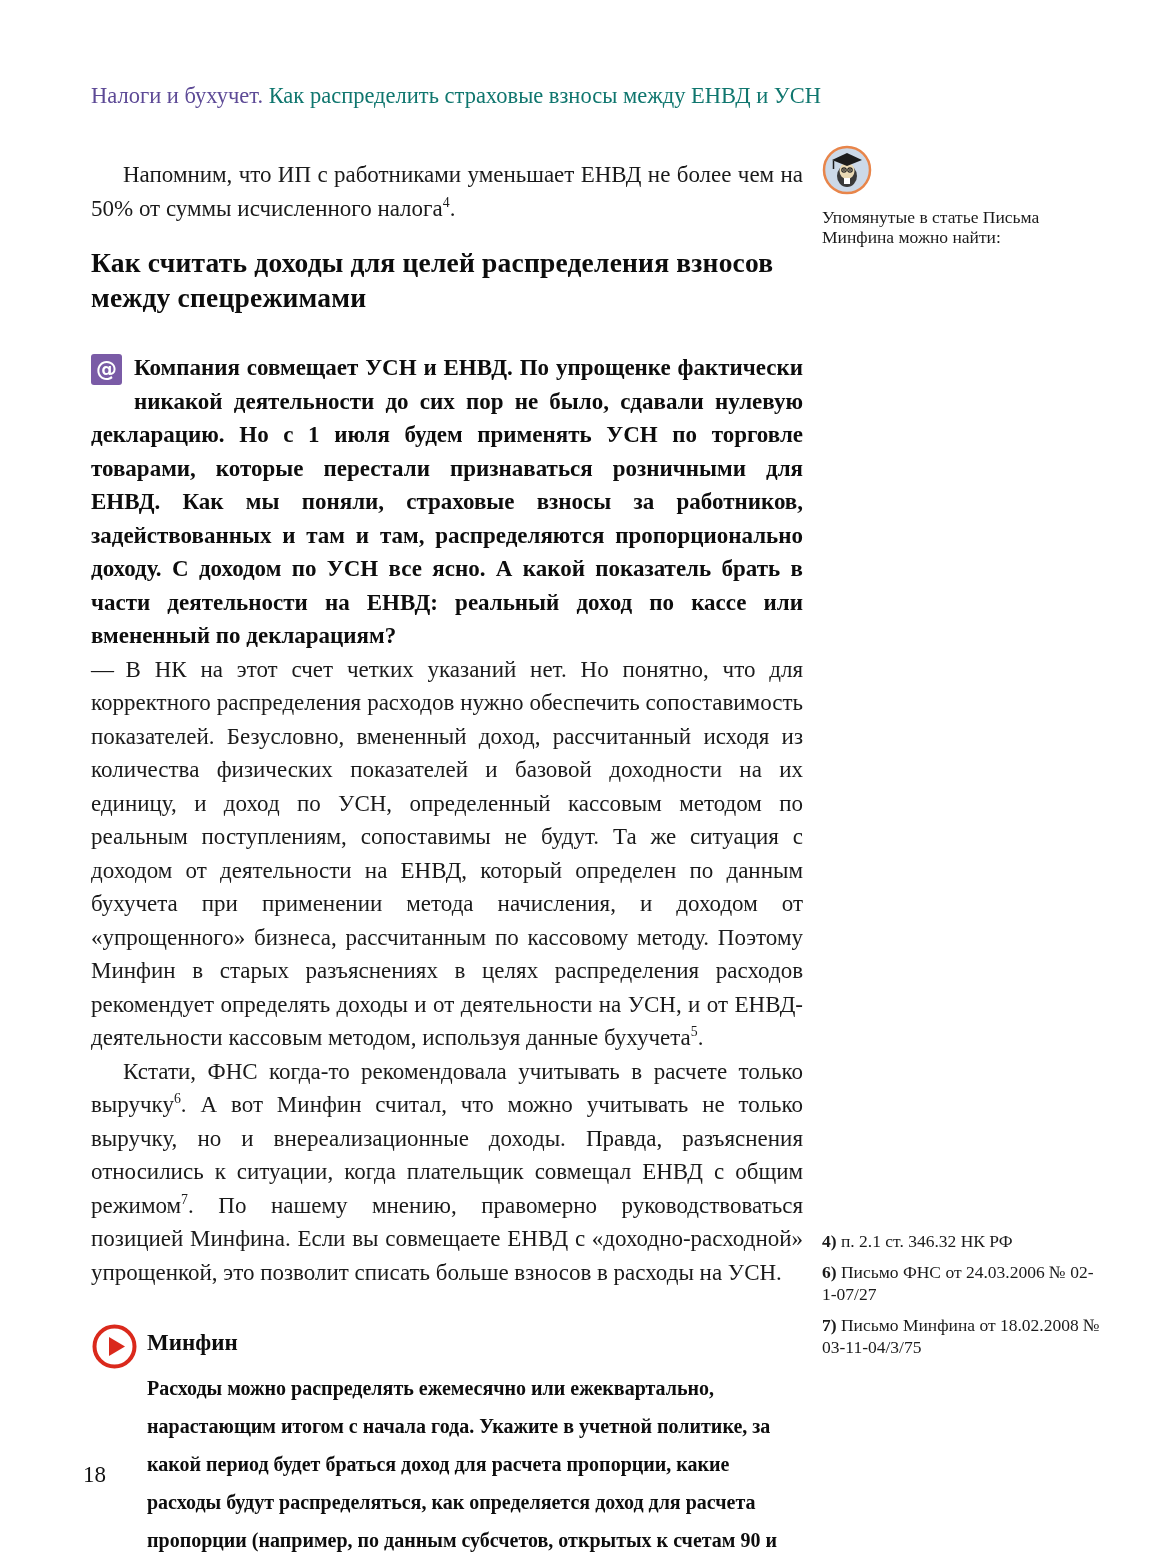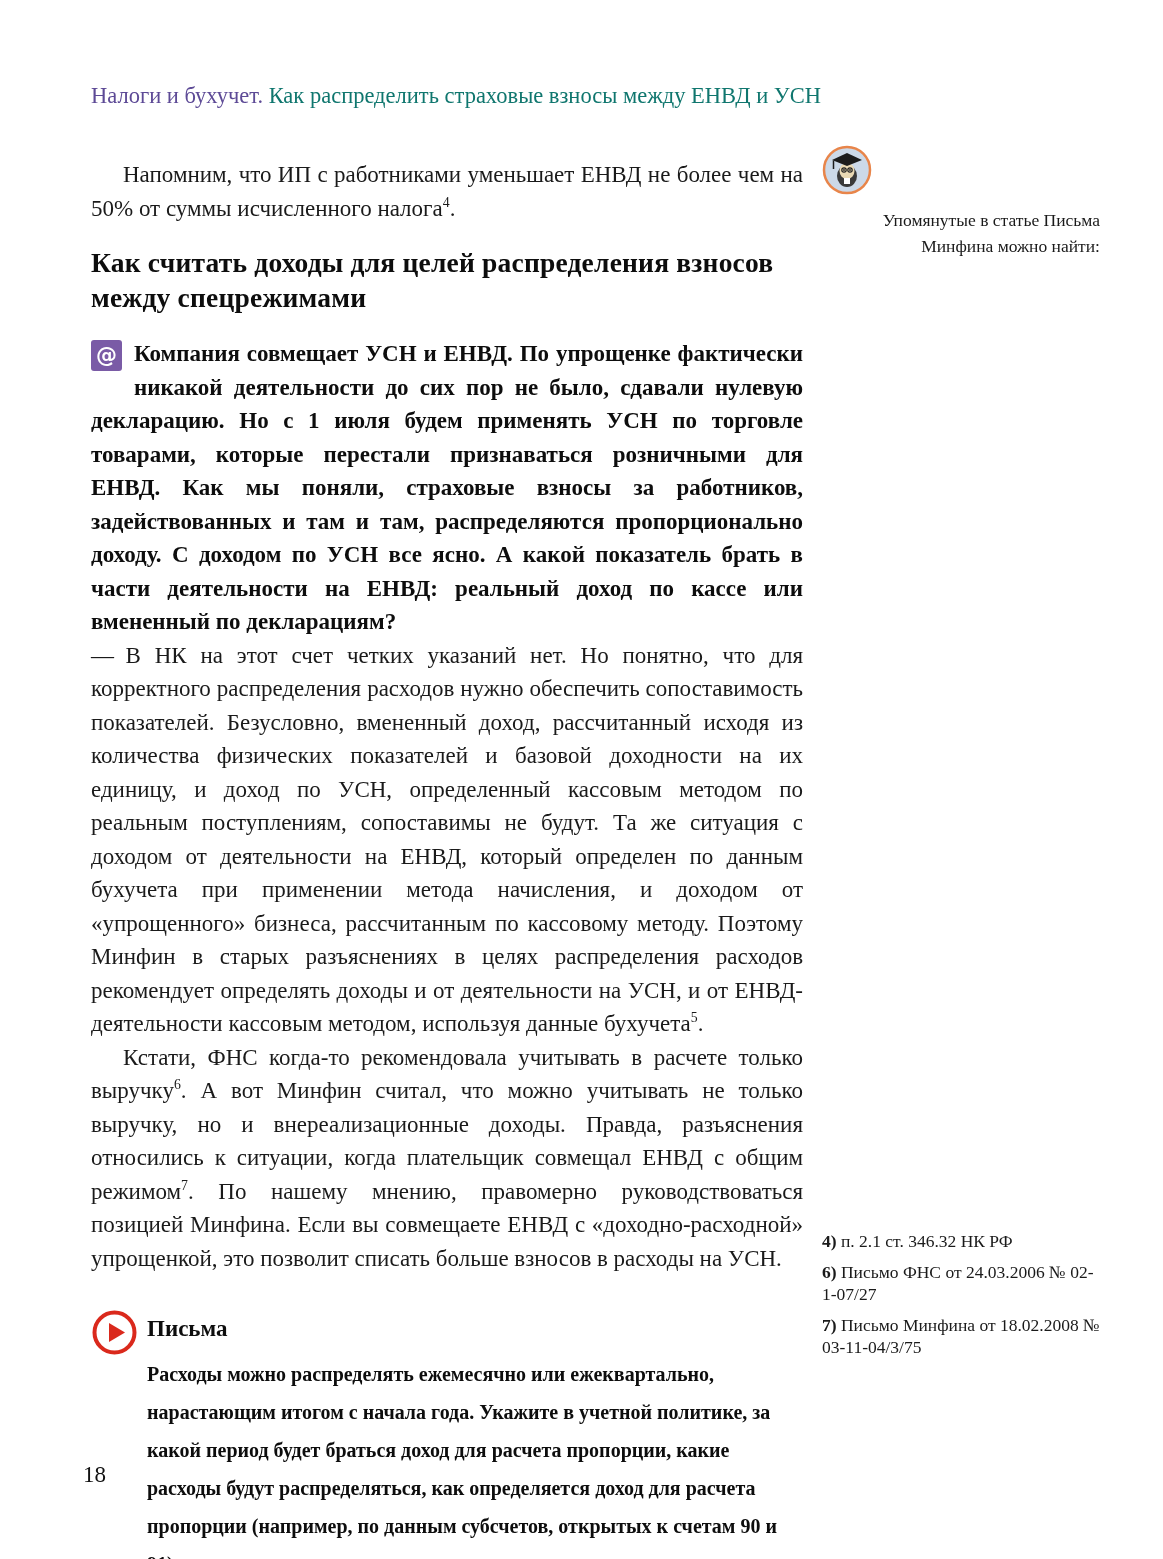--- a/index.html
+++ b/index.html
@@ -24,21 +24,21 @@
 
   .body-p {
     font-size:23px; line-height:33.5px; text-align:justify;
     color:#1a1a1a;
   }
   .indent { text-indent:32px; }
   sup { font-size:0.6em; line-height:0; vertical-align:super; }
 
   h2.section {
     font-size:27.5px; line-height:35px; font-weight:bold; color:#0d0d0d;
-    margin:20px 0 22px 0; letter-spacing:0.2px;
+    margin:20px 0 36px 0; letter-spacing:0.2px;
   }
 
   .question {
     font-weight:bold; font-size:23px; line-height:33.5px;
     text-align:justify; color:#0d0d0d;
   }
   .at-icon {
     float:left; width:31px; height:31px; margin:3px 12px 0 0;
     background:#7a5ba6; color:#ffffff; border-radius:3px;
     font-size:21px; line-height:30px; text-align:center; font-weight:bold;
@@ -54,21 +54,21 @@
     margin:6px 0 12px 0;
   }
   .advice-body {
     font-weight:bold; font-size:20px; line-height:38px; color:#0d0d0d;
     text-align:left; max-width:648px;
   }
 
   
   .side-col { position:absolute; left:822px; top:145px; width:278px; }
   .mascot { width:50px; height:50px; margin-bottom:12px; }
-  .side-note  { font-size:17.5px; line-height:26px; color:#1a1a1a;text-align:right; }
+  .side-note  { font-size:17.5px; line-height:20px; color:#1a1a1a; }
   .side-source{ font-size:17.5px; line-height:23px; font-weight:bold; margin-top:9px; color:#0d0d0d; }
 
   
   .footnotes {
     position:absolute; left:822px; top:1230px; width:285px;
     font-size:17.5px; line-height:22.5px; color:#1a1a1a;
   }
   .footnote { margin-bottom:8px; }
   .footnote b { font-weight:bold; }
 
@@ -101,21 +101,21 @@
   <p class="body-p indent"><span>Кстати, ФНС когда-то рекомендовала учитывать в расчете только выручку</span><sup>6</sup><span>. А вот Минфин считал, что можно учитывать не только выручку, но и внереализационные доходы. Правда, разъяснения относились к ситуации, когда плательщик совмещал ЕНВД с общим режимом</span><sup>7</sup><span>. По нашему мнению, правомерно руководствоваться позицией Минфина. Если вы совмещаете ЕНВД с «доходно-расходной» упрощенкой, это позволит списать больше взносов в расходы на УСН.</span></p>
 
   <div class="advice">
     <div class="advice-icon">
       <svg width="47" height="47" viewBox="0 0 47 47">
         <circle cx="23.5" cy="23.5" r="20" fill="none" stroke="#da291c" stroke-width="4"></circle>
         <polygon points="18,14 34,23.5 18,33" fill="#da291c"></polygon>
       </svg>
     </div>
     <div class="advice-content">
-      <div class="advice-title">Письма</div>
+      <div class="advice-title">Минфин</div>
       <div class="advice-body">Расходы можно распределять ежемесячно или ежеквартально, нарастающим итогом с начала года. Укажите в учетной политике, за какой период будет браться доход для расчета пропорции, какие расходы будут распределяться, как определяется доход для расчета пропорции (например, по данным субсчетов, открытых к счетам 90 и 91).</div>
     </div>
   </div>
 
 </div>
 
 <aside class="side-col">
   <div class="mascot">
     <svg width="50" height="50" viewBox="0 0 50 50">
       <circle cx="25" cy="25" r="23" fill="#ccd9e8" stroke="#e8854a" stroke-width="2.5"></circle>

